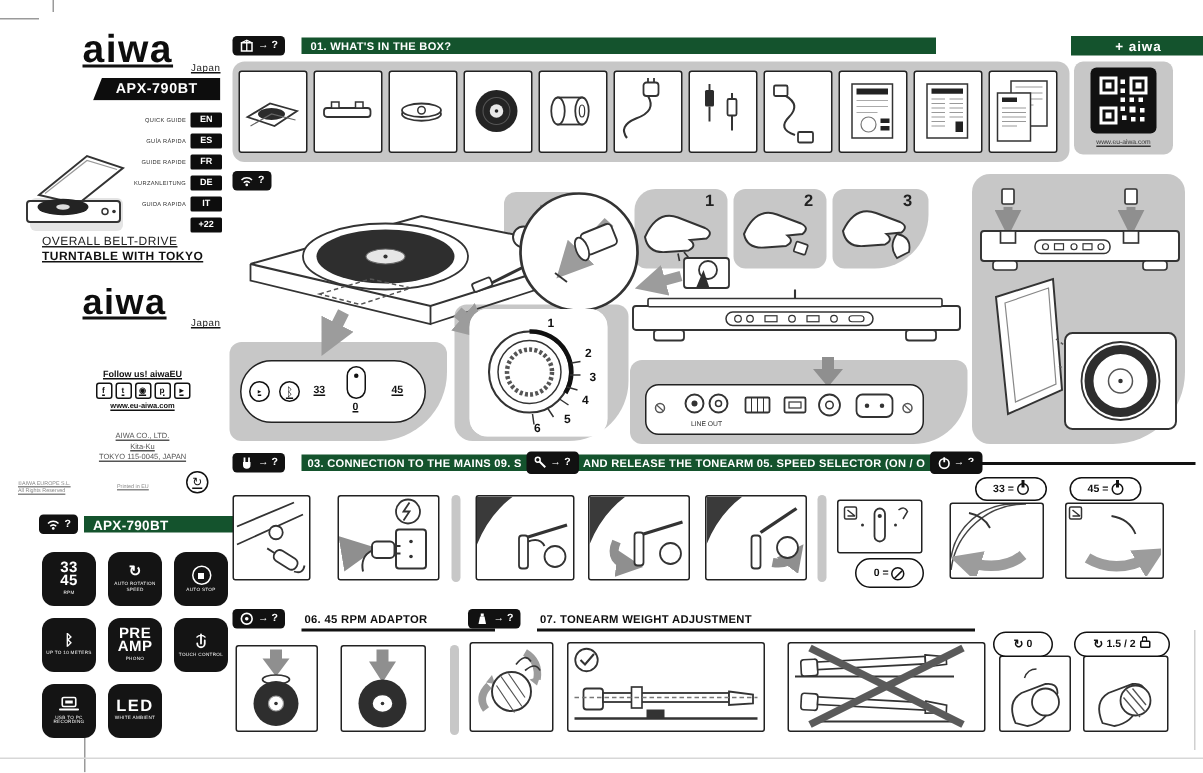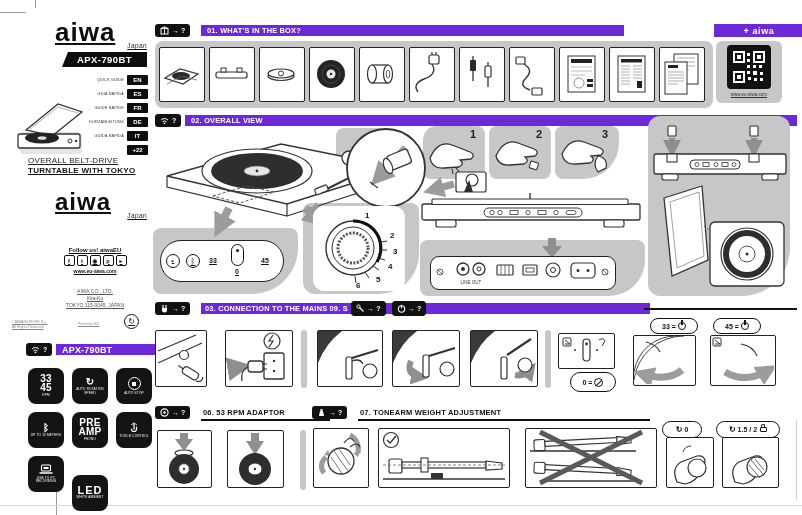--- a/index.html
+++ b/index.html
@@ -4,21 +4,21 @@
 <style>
   html,body{margin:0;padding:0;background:#fff;}
   .sheet{position:relative;width:802px;height:515px;background:#fff;overflow:hidden;
          font-family:"Liberation Sans",sans-serif;color:#111;}
   .abs{position:absolute;text-decoration:underline;}
   
   .crop{position:absolute;background:#9a9a9a;}
   
   .hbadge{position:absolute;height:13px;background:#111;border-radius:3px;color:#fff;
           display:flex;align-items:center;gap:3px;padding:0 5px;font-size:7px;font-weight:bold;}
-  .hbar{position:absolute;height:11px;background:#6d28d9;color:#fff;font-weight:bold;
+  .hbar{position:absolute;height:11px;background:#14532d;color:#fff;font-weight:bold;
         font-size:7.4px;letter-spacing:.2px;display:flex;align-items:center;padding:0 6px;white-space:nowrap;}
   .htext{position:absolute;font-size:7.5px;font-weight:bold;color:#111;letter-spacing:.2px;white-space:nowrap;}
   .hline{position:absolute;background:#111;height:2px;}
   .inbadge{height:13px;background:#111;border:1px solid #111;border-radius:3px;color:#fff;
            display:flex;align-items:center;gap:2px;padding:0 4px;font-size:7px;font-weight:bold;margin:0 3px;}
   
   .gray{position:absolute;background:#c7c7c7;}
   .panel{position:absolute;background:#fff;border:1.6px solid #222;border-radius:2px;box-sizing:border-box;}
   .divider{position:absolute;background:#c7c7c7;border-radius:3px;}
   .callout{position:absolute;background:#fff;border:1.4px solid #111;border-radius:9px;
@@ -180,21 +180,21 @@
     <div class="lbl">TOUCH CONTROL</div>
   </div>
   <div class="feat" style="left:28px;top:456px;">
     <svg width="14" height="11" viewBox="0 0 14 11">
       <rect x="2.5" y="1" width="9" height="6" rx="1" fill="none" stroke="#fff" stroke-width="1.1"></rect>
       <rect x="4.5" y="3" width="5" height="2" fill="#fff"></rect>
       <path d="M1 9 h12" stroke="#fff" stroke-width="1.4" stroke-linecap="round"></path>
     </svg>
     <div class="lbl">USB TO PC RECORDING</div>
   </div>
-  <div class="feat" style="left:72px;top:475px;">
+  <div class="feat" style="left:72px;top:456px;">
     <div class="big" style="font-size:11px;letter-spacing:1px;">LED</div>
     <div class="lbl">WHITE AMBIENT</div>
   </div>
 
   <div class="hbadge" style="left:155px;top:24px;">
     <svg width="9" height="9" viewBox="0 0 9 9">
       <rect x="1" y="2.5" width="7" height="5.5" fill="none" stroke="#fff" stroke-width="1"></rect>
       <path d="M1 2.5 L4.5 0.8 L8 2.5 M4.5 0.8 V8" fill="none" stroke="#fff" stroke-width="0.9"></path>
     </svg>
     <span>→ ?</span>
@@ -316,21 +316,20 @@
   </div>
   <div class="abs" style="left:716px;top:92px;width:66px;text-align:center;font-size:4.5px;color:#333;">www.eu-aiwa.com</div>
 
   <div class="hbadge" style="left:155px;top:114px;">
     <svg width="9" height="9" viewBox="0 0 9 9">
       <path d="M1 4 a5 5 0 0 1 7 0 M2.5 5.8 a3 3 0 0 1 4 0" fill="none" stroke="#fff" stroke-width="1"></path>
       <circle cx="4.5" cy="7.3" r="0.9" fill="#fff"></circle>
     </svg>
     <span>?</span>
   </div>
-  <div class="hbar" style="left:185px;top:115px;width:600px;">02. OVERALL VIEW</div>
 
   <div class="gray" style="left:336px;top:128px;width:54px;height:44px;border-radius:8px;"></div>
   <div class="gray" style="left:153px;top:228px;width:145px;height:66px;border-radius:8px 8px 46px 8px;"></div>
   <div class="gray" style="left:303px;top:203px;width:116px;height:91px;border-radius:8px 8px 40px 12px;"></div>
   <div class="gray" style="left:423px;top:126px;width:62px;height:53px;border-radius:14px 8px 8px 8px;"></div>
   <div class="gray" style="left:489px;top:126px;width:62px;height:53px;border-radius:8px;"></div>
   <div class="gray" style="left:555px;top:126px;width:64px;height:53px;border-radius:8px 8px 36px 8px;"></div>
   <div class="gray" style="left:420px;top:240px;width:225px;height:56px;border-radius:8px 8px 36px 8px;"></div>
   <div class="gray" style="left:648px;top:116px;width:142px;height:180px;border-radius:12px 12px 48px 12px;"></div>
 
@@ -518,20 +517,21 @@
   </div>
   <div class="hbar" style="left:201px;top:303px;width:441px;padding:0 4px;">
     <span>03. CONNECTION TO THE MAINS 09. S</span>
     <span class="inbadge">
       <svg width="9" height="9" viewBox="0 0 9 9">
         <circle cx="2.5" cy="2.5" r="1.6" fill="none" stroke="#fff" stroke-width="1"></circle>
         <path d="M3.5 3.5 L7.5 7.5" stroke="#fff" stroke-width="1.3"></path>
       </svg>
       <span>→ ?</span>
     </span>
+    <span>AND RELEASE THE TONEARM 05. SPEED SELECTOR (ON / O</span>
     <span class="inbadge">
       <svg width="9" height="9" viewBox="0 0 9 9">
         <circle cx="4.5" cy="5" r="3.2" fill="none" stroke="#fff" stroke-width="1.1"></circle>
         <path d="M4.5 0.8 v3.4" stroke="#fff" stroke-width="1.2"></path>
       </svg>
       <span>→ ?</span>
     </span>
   </div>
   <div class="hline" style="left:644px;top:308px;width:153px;height:1.5px;"></div>
 
@@ -657,21 +657,21 @@
     <span class="pwr"></span>
   </div>
 
   <div class="hbadge" style="left:155px;top:406px;">
     <svg width="9" height="9" viewBox="0 0 9 9">
       <circle cx="4.5" cy="4.5" r="3.6" fill="none" stroke="#fff" stroke-width="1.1"></circle>
       <circle cx="4.5" cy="4.5" r="1.2" fill="#fff"></circle>
     </svg>
     <span>→ ?</span>
   </div>
-  <div class="htext" style="left:203px;top:408px;">06. 53 RPM ADAPTOR</div>
+  <div class="htext" style="left:203px;top:408px;">06. 45 RPM ADAPTOR</div>
   <div class="hline" style="left:201px;top:419px;width:129px;"></div>
 
   <div class="panel" style="left:157px;top:430px;width:55px;height:58px;">
     <svg width="52" height="55" viewBox="0 0 52 55">
       <path d="M22 2 h8 v6 h5 L26 20 17 8 h5 Z" fill="#8f8f8f"></path>
       <ellipse cx="26" cy="22" rx="9" ry="3" fill="#fff" stroke="#333" stroke-width="1.1"></ellipse>
       <circle cx="26" cy="38" r="15" fill="#2e2e2e"></circle>
       <circle cx="26" cy="38" r="5" fill="#fff" stroke="#999" stroke-width="0.8"></circle>
       <circle cx="26" cy="38" r="1.2" fill="#333"></circle>
     </svg>

